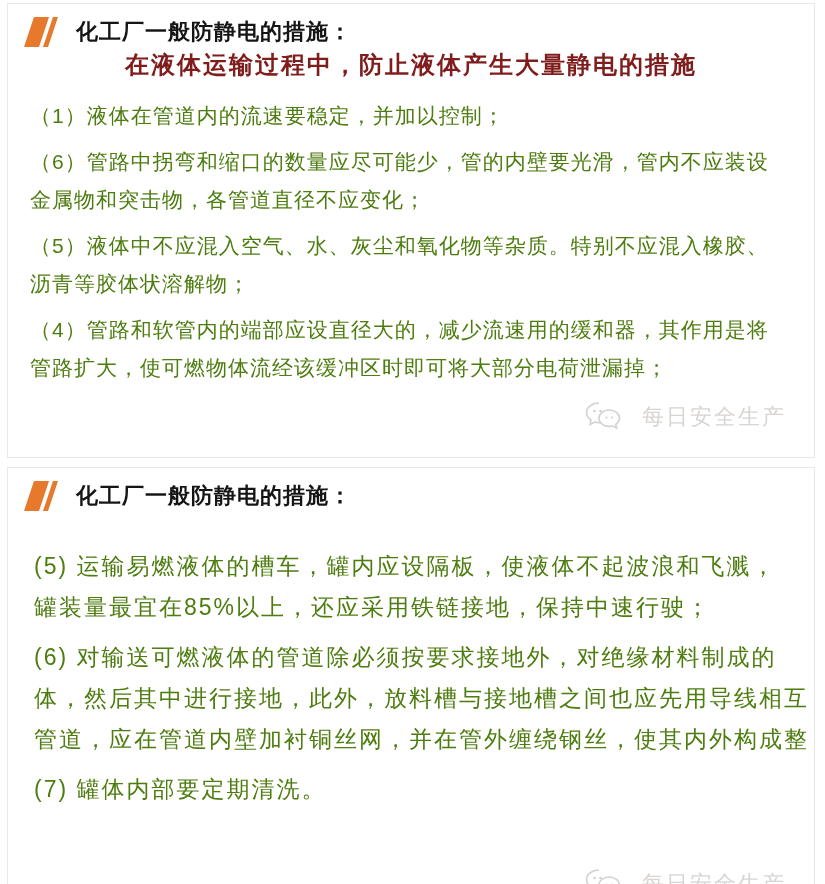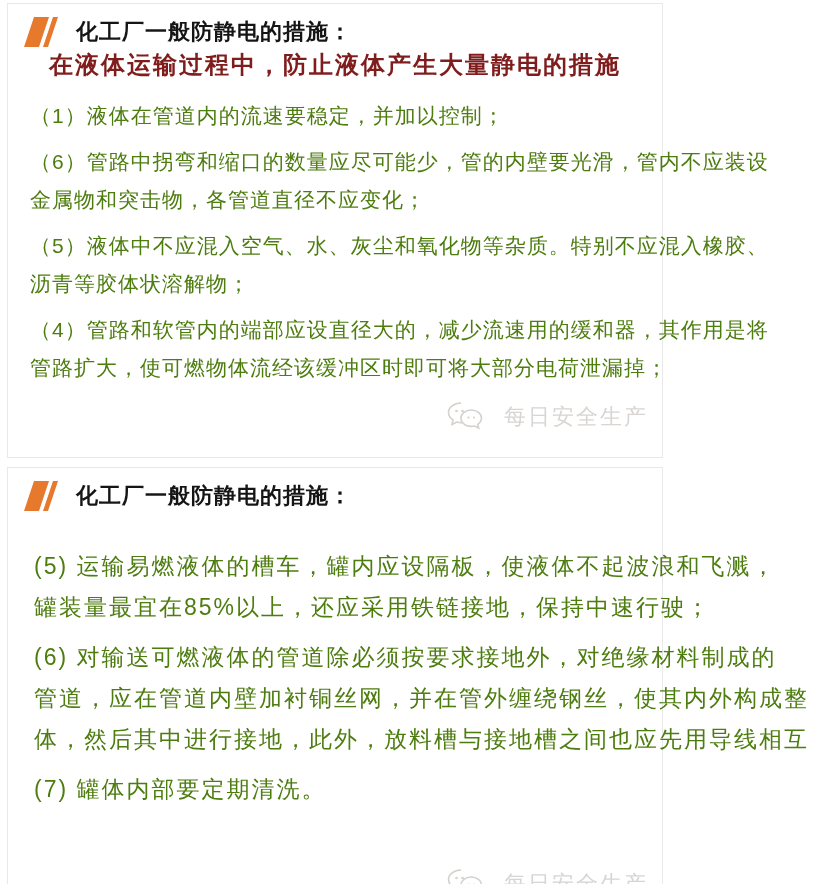--- a/index.html
+++ b/index.html
@@ -9,21 +9,21 @@
     height: 884px;
     overflow: hidden;
     background: #ffffff;
     font-family: "Liberation Sans", "DejaVu Sans", sans-serif;
   }
   body { position: relative; }
 
   .card {
     position: absolute;
     left: 7px;
-    width: 656px;
+    width: 808px;
     box-sizing: border-box;
     background: #ffffff;
     border: 1px solid #e8e8e8;
   }
   #card1 { top: 3px; height: 455px; }
   #card2 { top: 467px; height: 417px; border-bottom: none; }
 
   .card-header {
     display: flex;
     align-items: center;
@@ -61,21 +61,21 @@
   .body2 {
     margin: 34px 16px 11px 26px;
     font-size: 23px;
     letter-spacing: 2px;
   }
   .body2 .line { line-height: 41px; height: 41px; white-space: nowrap; }
   .body2 .para { margin-bottom: 9px; }
 
   .watermark {
     position: absolute;
-    right: 14px;
+    right: 28px;
     display: flex;
     align-items: center;
     gap: 16px;
     color: #d8d5d2;
     font-size: 22px;
     letter-spacing: 2px;
     white-space: nowrap;
   }
   #card1 .watermark { top: 397px; }
   #card2 .watermark { top: 400px; }
@@ -139,22 +139,22 @@
     <div class="card-title">化工厂一般防静电的措施：</div>
   </div>
 
   <div class="body-text body2">
       <div class="para">
         <div class="line">(5) 运输易燃液体的槽车，罐内应设隔板，使液体不起波浪和飞溅，</div>
         <div class="line">罐装量最宜在85%以上，还应采用铁链接地，保持中速行驶；</div>
       </div>
       <div class="para">
         <div class="line">(6) 对输送可燃液体的管道除必须按要求接地外，对绝缘材料制成的</div>
+        <div class="line">体，然后其中进行接地，此外，放料槽与接地槽之间也应先用导线相互</div>
         <div class="line">管道，应在管道内壁加衬铜丝网，并在管外缠绕钢丝，使其内外构成整</div>
-        <div class="line">体，然后其中进行接地，此外，放料槽与接地槽之间也应先用导线相互</div>
       </div>
       <div class="para">
         <div class="line">(7) 罐体内部要定期清洗。</div>
       </div>
     </div>
 
   <div class="watermark">
     <svg class="wm-icon" viewBox="0 0 42 32" aria-hidden="true">
       <g fill="none" stroke="#d4d1ce" stroke-width="1.6">
         <path d="M15 2 C8 2 2.5 6.2 2.5 11.5 c0 3 1.8 5.6 4.5 7.4 L6 23.5 l4.8-2.4 c1.3.4 2.8.6 4.2.6 .6 0 1.2 0 1.8-.1"></path>

